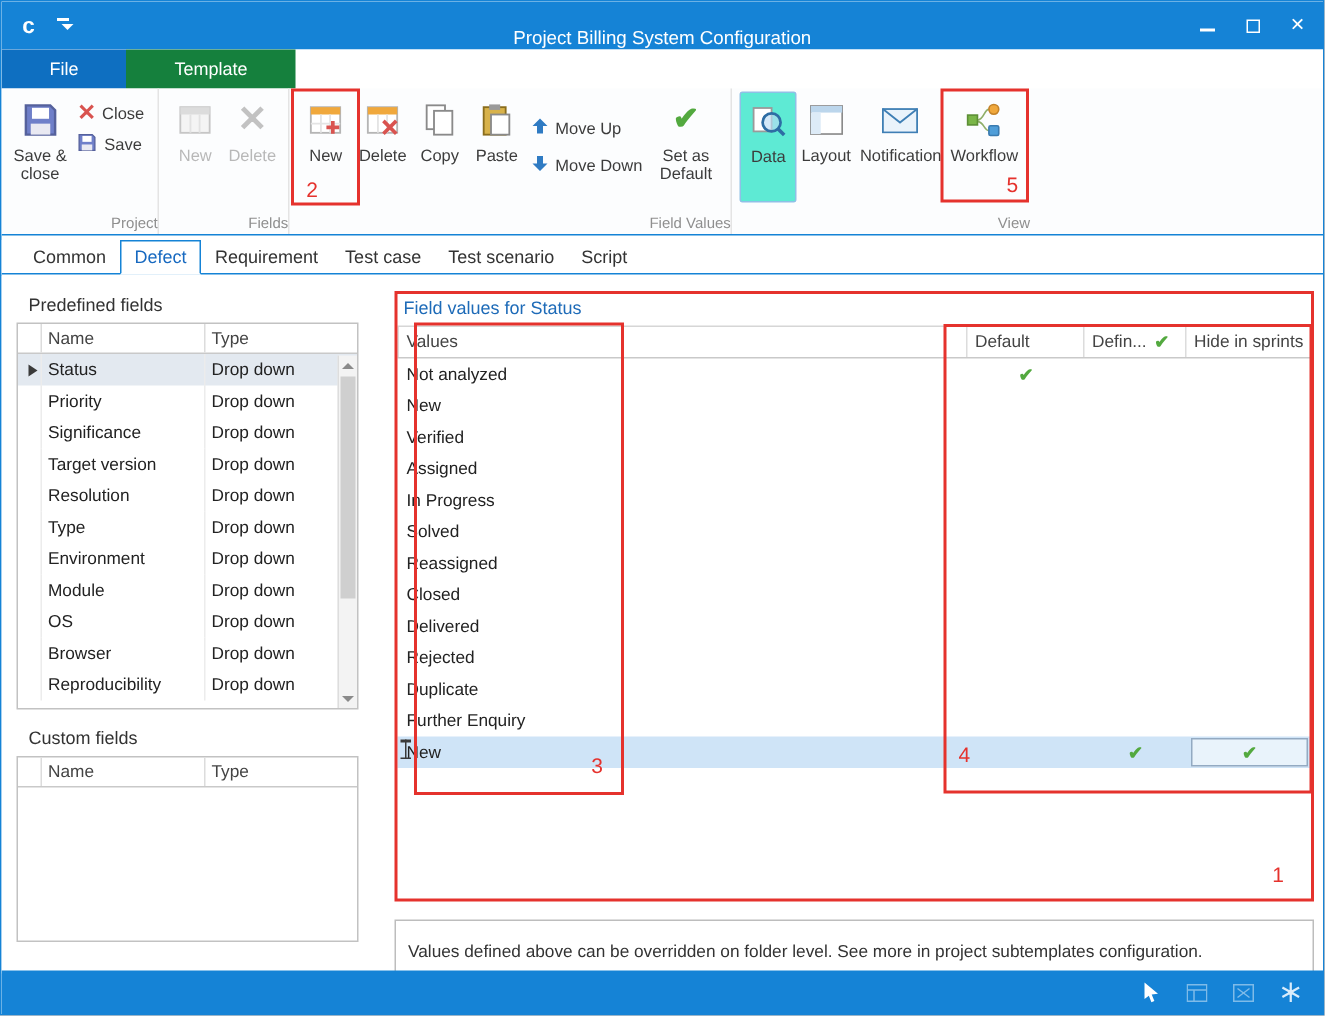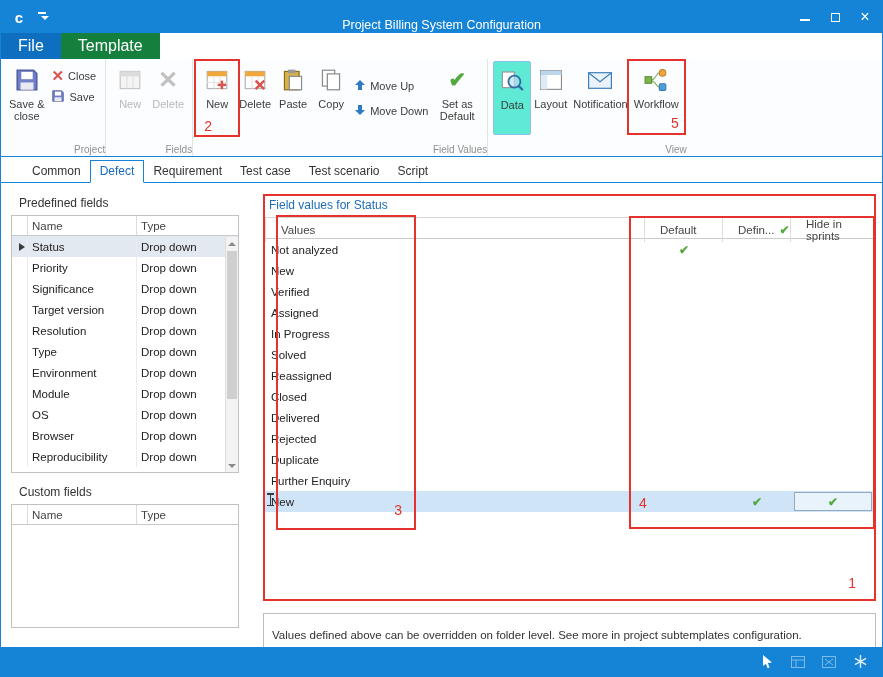--- a/index.html
+++ b/index.html
@@ -17,21 +17,21 @@
             border-left:4px solid transparent;border-right:4px solid transparent}
   .wtitle{position:absolute;left:0;right:0;top:0;height:48px;display:flex;align-items:center;
           justify-content:center;font-size:12.5px}
   .win-controls{position:absolute;right:2px;top:0;height:32px;display:flex}
   .win-btn{width:30px;height:100%;display:flex;align-items:center;justify-content:center;font-size:16px;color:#fff}
   .min-glyph{width:10px;height:2px;background:#fff;margin-top:6px}
   .max-glyph{width:9px;height:9px;border:1.5px solid #fff}
 
   
   .ribbon-tabs{position:absolute;top:32px;left:0;width:100%;height:26px;background:#fff;display:flex}
-  .rtab{padding:0 17px;display:flex;align-items:center;color:#fff;font-size:16px}
+  .rtab{padding:0 32px;display:flex;align-items:center;color:#fff;font-size:12px}
   .rtab.file{background:#0e6fc1}
   .rtab.template{background:#15803d}
 
   
   .ribbon{position:absolute;top:58px;left:0;width:883px;height:98px;background:#fcfdfe;
           border-bottom:1px solid #1583d6;display:flex}
   .rgroup{position:relative;border-right:1px solid #e4e4e4;padding:2px 5px 16px 5px}
   .rbody{display:flex;align-items:flex-start;height:78px}
   .rgroup-caption{position:absolute;left:12px;right:0;bottom:1px;text-align:right;font-size:10px;color:#8f8f8f}
   .bigbtn{position:relative;min-width:38px;height:74px;padding:2px 3px;display:flex;flex-direction:column;
@@ -46,21 +46,21 @@
   .gcheck{color:#53a93f;font-size:21px;font-weight:bold;line-height:20px}
   .redx{color:#d9534f;font-weight:bold;font-size:15px;line-height:14px}
   .grayx{color:#c2c2c2;font-weight:bold;font-size:24px;line-height:24px}
 
   
   .ann{position:absolute;border:2px solid #e5322d;pointer-events:none;z-index:50}
   .ann-num{position:absolute;color:#e5322d;font-size:14px}
 
   
   .doc-tabs{position:absolute;top:159px;left:0;width:100%;height:23px;display:flex;align-items:flex-end;
-            padding-left:22px;border-bottom:1px solid #1583d6;background:#fff}
+            padding-left:12px;border-bottom:1px solid #1583d6;background:#fff}
   .dtab{padding:3px 9px 4px 9px;font-size:12px;color:#333}
   .dtab.selected{background:#fff;border:1px solid #1583d6;border-bottom-color:#fff;margin-bottom:-1px;
                  color:#1769c0;font-weight:normal}
 
   
   .main{position:absolute;top:183px;left:0;width:883px;height:465px;background:#fff}
   .panel-label{position:absolute;font-size:12px;color:#333}
   .blue-label{position:absolute;font-size:12px;color:#1e6bb8}
 
   
@@ -80,21 +80,21 @@
   .sbtn{position:absolute;left:0;width:12px;height:13px;display:flex;align-items:center;justify-content:center}
   .sbtn.up{top:0}.sbtn.down{bottom:0}
   .sarr-up{width:0;height:0;border-bottom:4px solid #8a8a8a;border-left:4px solid transparent;border-right:4px solid transparent}
   .sarr-dn{width:0;height:0;border-top:4px solid #8a8a8a;border-left:4px solid transparent;border-right:4px solid transparent}
   .sthumb{position:absolute;left:1px;top:14px;width:10px;height:148px;background:#cfcfcf}
 
   
   .vtable{position:absolute;left:264px;top:33px;width:610px}
   .vhead{display:grid;grid-template-columns:380px 78px 68px 84px;height:22px;
          border-top:1px solid #d6d6d6;border-bottom:1px solid #c9c9c9}
-  .vhead .hc{border-right:1px solid #dcdcdc;display:flex;align-items:center;padding:0 15px;
+  .vhead .hc{border-right:1px solid #dcdcdc;display:flex;align-items:center;padding:0 5px;
              font-size:11.5px;color:#444;gap:5px}
   .vhead .hc:first-child{border-left:1px solid #dcdcdc}
   .vrow{display:grid;grid-template-columns:380px 78px 68px 84px;height:21px;font-size:11.5px;color:#222}
   .vrow .vc{display:flex;align-items:center;padding-left:6px;overflow:hidden;white-space:nowrap}
   .vrow .ck{justify-content:center;padding-left:0}
   .vrow.sel{background:#cfe4f7}
   .check{color:#53a93f;font-size:12px;font-weight:bold}
   .focusbox{width:78px;height:19px;border:1px solid #93aac2;background:rgba(255,255,255,.55);
             display:flex;align-items:center;justify-content:center}
 
@@ -228,35 +228,35 @@
                   <line x1="9.5" y1="9.5" x2="16.5" y2="16.5"></line>
                   <line x1="16.5" y1="9.5" x2="9.5" y2="16.5"></line>
                 </g>
               </svg>
           </span>
           <span class="blbl">Delete</span>
         </div>
         <div class="bigbtn">
           <span class="bicon">
             <svg width="20" height="22" viewBox="0 0 16 18">
+                <rect x="1" y="1" width="10" height="13" fill="#fff" stroke="#8a8a8a"></rect>
+                <rect x="5" y="4" width="10" height="13" fill="#fff" stroke="#8a8a8a"></rect>
+              </svg>
+          </span>
+          <span class="blbl">Copy</span>
+        </div>
+        <div class="bigbtn">
+          <span class="bicon">
+            <svg width="20" height="22" viewBox="0 0 16 18">
                 <rect x="1" y="2" width="12" height="15" fill="#d8b24a" stroke="#8a6d1d"></rect>
                 <rect x="4" y="0.5" width="6" height="3" fill="#9a9a9a"></rect>
                 <rect x="5" y="6" width="10" height="11" fill="#fff" stroke="#8a8a8a"></rect>
               </svg>
           </span>
           <span class="blbl">Paste</span>
-        </div>
-        <div class="bigbtn">
-          <span class="bicon">
-            <svg width="20" height="22" viewBox="0 0 16 18">
-                <rect x="1" y="1" width="10" height="13" fill="#fff" stroke="#8a8a8a"></rect>
-                <rect x="5" y="4" width="10" height="13" fill="#fff" stroke="#8a8a8a"></rect>
-              </svg>
-          </span>
-          <span class="blbl">Copy</span>
         </div>
         <div class="vstack mid">
           <div class="smallbtn">
             <span>
               <svg width="12" height="12" viewBox="0 0 12 12">
                   <path d="M6 1 L11 6 H8 V11 H4 V6 H1 Z" fill="#2f7bc3"></path>
                 </svg>
             </span>
             <span>Move Up</span>
           </div>

